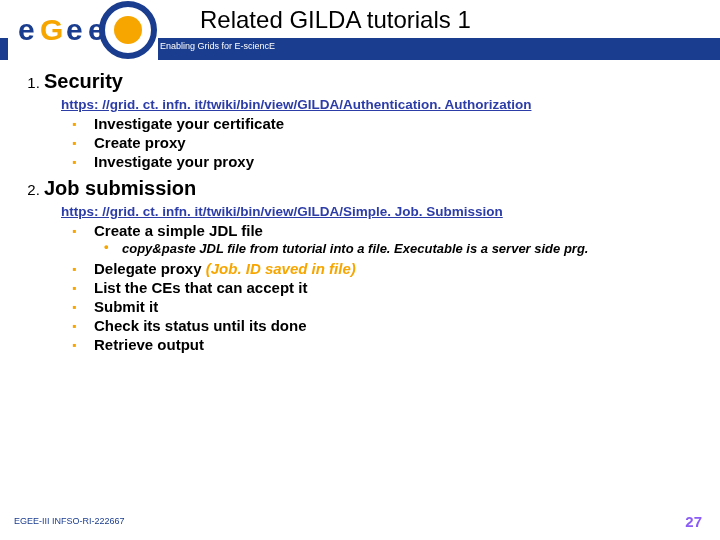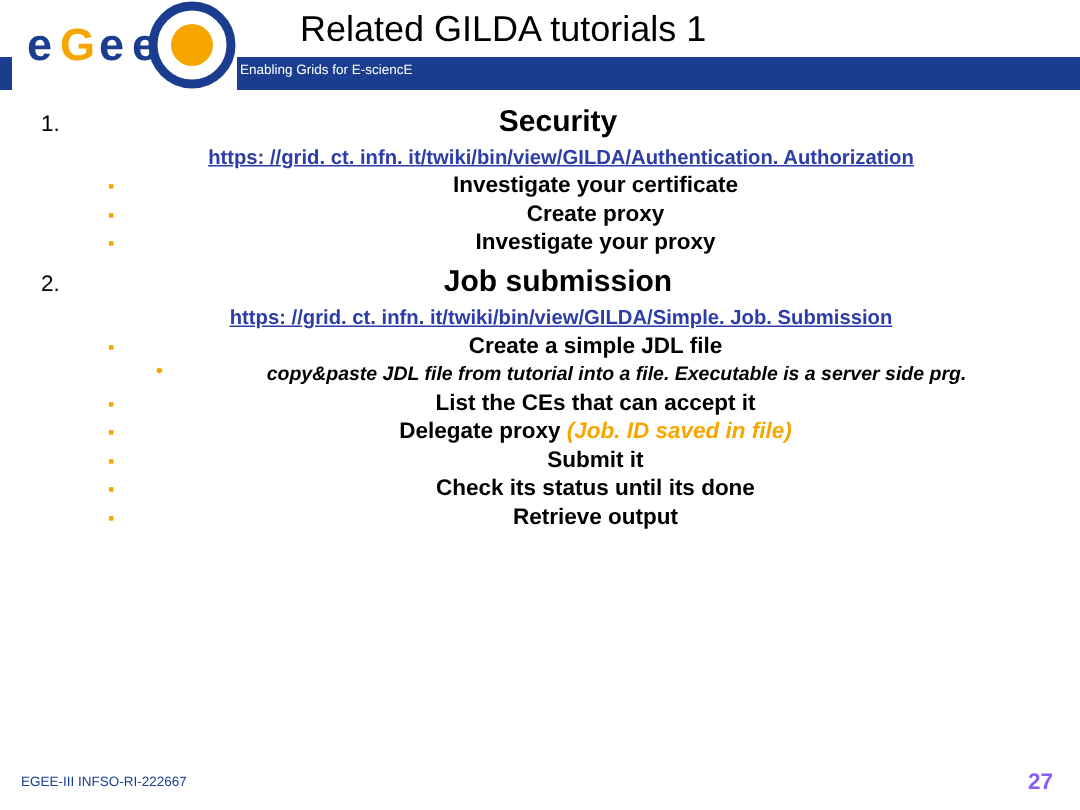--- a/index.html
+++ b/index.html
@@ -43,35 +43,34 @@
     padding: 8px 20px 0 20px;
     font-size: 15px;
     color: #000;
   }
   ol.main-list {
     list-style: decimal;
     padding-left: 24px;
   }
   ol.main-list > li {
     margin-bottom: 6px;
-    text-align: center;
   }
   .sec-title {
     font-size: 20px;
     font-weight: bold;
     display: inline-block;
     margin-bottom: 4px;
   }
   .link {
     color: #2d3da8;
     text-decoration: underline;
     font-weight: bold;
     font-size: 13.5px;
     display: block;
-    margin-left: 4px;
+    margin-left: 17px;
     margin-bottom: 2px;
   }
   ul.bullets {
     list-style: none;
     padding-left: 50px;
   }
   ul.bullets > li {
     font-size: 15px;
     font-weight: bold;
     padding: 1px 0;
@@ -158,25 +157,25 @@
     <li>
       <span class="sec-title">Job submission</span>
       <a class="link">https: //grid. ct. infn. it/twiki/bin/view/GILDA/Simple. Job. Submission</a>
       <ul class="bullets">
         <li>
           <span>Create a simple JDL file</span>
           <ul class="sub">
             <li>copy&amp;paste JDL file from tutorial into a file. Executable is a server side prg.</li>
           </ul>
         </li>
-        <li>List the CEs that can accept it</li>
         <li>
           <span>Delegate proxy</span>
           <span class="note-orange">(Job. ID saved in file)</span>
         </li>
+        <li>List the CEs that can accept it</li>
         <li>Submit it</li>
         <li>Check its status until its done</li>
         <li>Retrieve output</li>
       </ul>
     </li>
   </ol>
 </div>
 
 <div class="footer-left">EGEE-III INFSO-RI-222667</div>
 <div class="footer-right">27</div>

